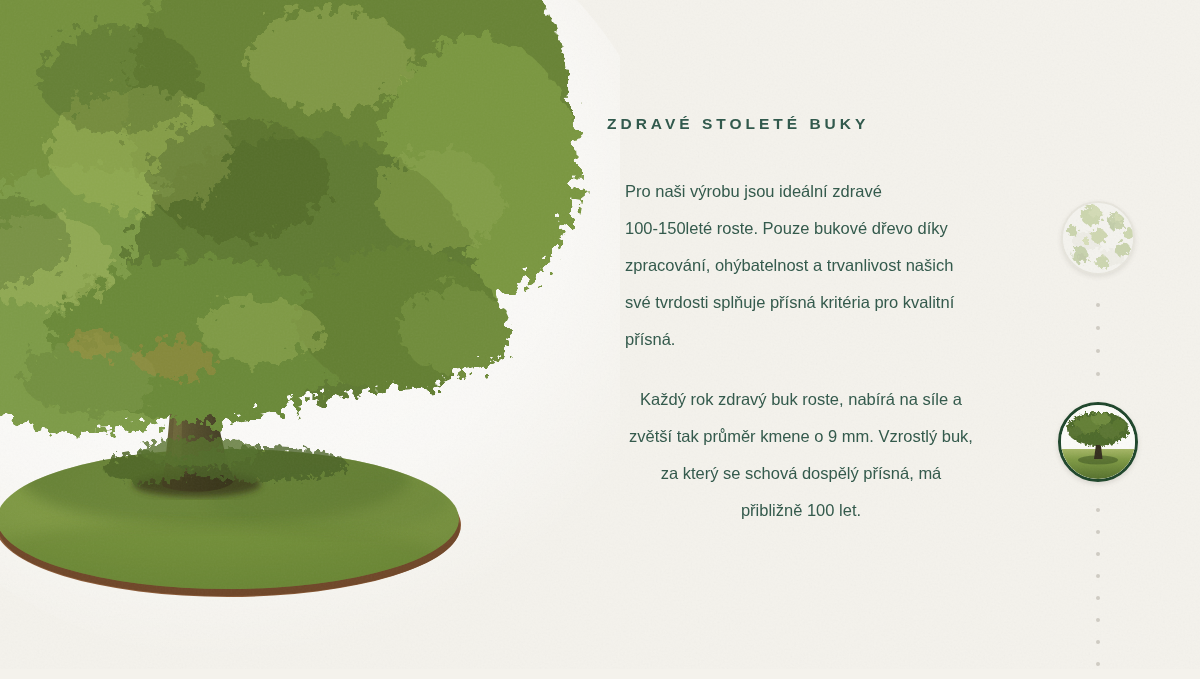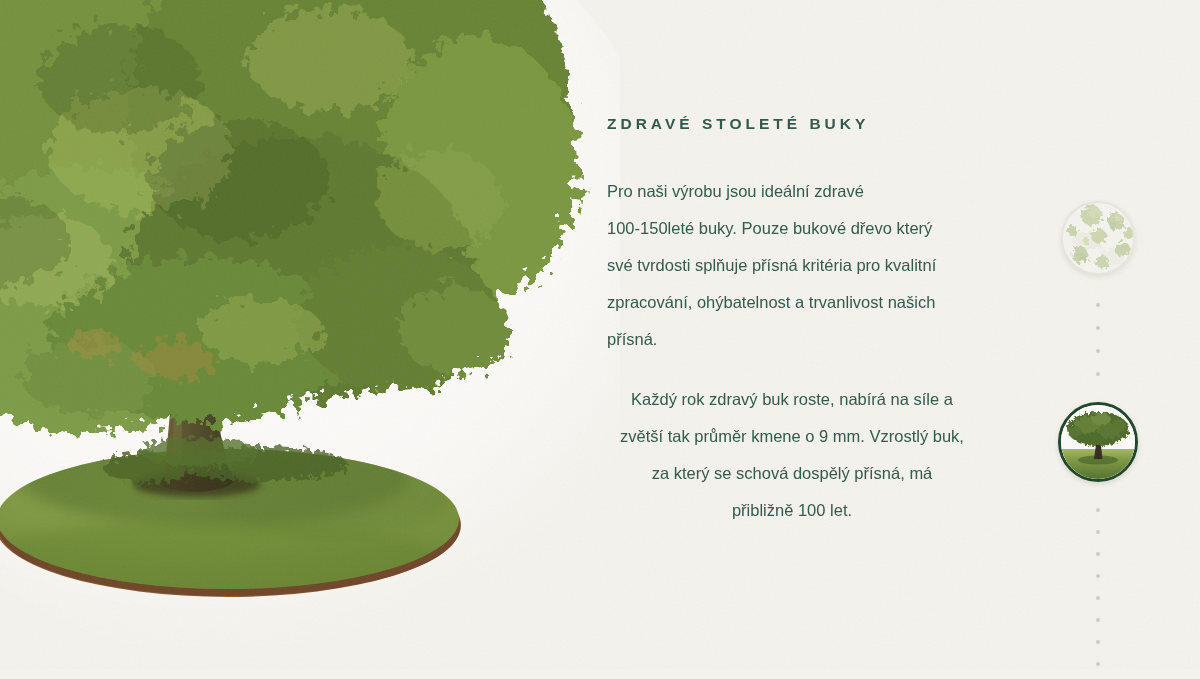--- a/index.html
+++ b/index.html
@@ -17,21 +17,21 @@
 
   
   .tree-wrap{position:absolute;left:0;top:0;width:620px;height:679px;z-index:1;}
 
   
   .content{position:absolute;left:607px;top:112px;width:370px;z-index:2;}
   .content h2{
     font-size:15.5px;line-height:24px;font-weight:700;
     letter-spacing:4px;color:var(--heading);
   }
-  .para{margin-top:37px;}
+  .para{margin-top:37px;margin-left:18px;}
   .para.second{margin-top:23px;text-align:center;}
   .para .line{
     font-size:16.5px;line-height:37px;color:var(--body);
     font-weight:400;white-space:nowrap;
   }
 
   
   .timeline{position:absolute;inset:0;z-index:3;pointer-events:none;}
   .thumb{position:absolute;border-radius:50%;overflow:hidden;pointer-events:auto;cursor:pointer;
          box-shadow:0 2px 5px rgba(90,85,70,.18);}
@@ -144,23 +144,23 @@
         <ellipse cx="175" cy="360" rx="40" ry="18" fill="#b08a3e" opacity="0.4"></ellipse>
         <ellipse cx="95" cy="345" rx="28" ry="14" fill="#bb9345" opacity="0.35"></ellipse>
       </g>
     </svg>
   </div>
 
   <div class="content">
     <h2>ZDRAVÉ STOLETÉ BUKY</h2>
     <div class="para">
       <div class="line">Pro naši výrobu jsou ideální zdravé</div>
-      <div class="line">100-150leté buky. Pouze bukové dřevo který</div>
+      <div class="line">100-150leté roste. Pouze bukové dřevo díky</div>
+      <div class="line">zpracování, ohýbatelnost a trvanlivost našich</div>
       <div class="line">své tvrdosti splňuje přísná kritéria pro kvalitní</div>
-      <div class="line">zpracování, ohýbatelnost a trvanlivost našich</div>
       <div class="line">přísná.</div>
     </div>
     <div class="para second">
       <div class="line">Každý rok zdravý buk roste, nabírá na síle a</div>
       <div class="line">zvětší tak průměr kmene o 9 mm. Vzrostlý buk,</div>
       <div class="line">za který se schová dospělý přísná, má</div>
       <div class="line">přibližně 100 let.</div>
     </div>
   </div>
 

